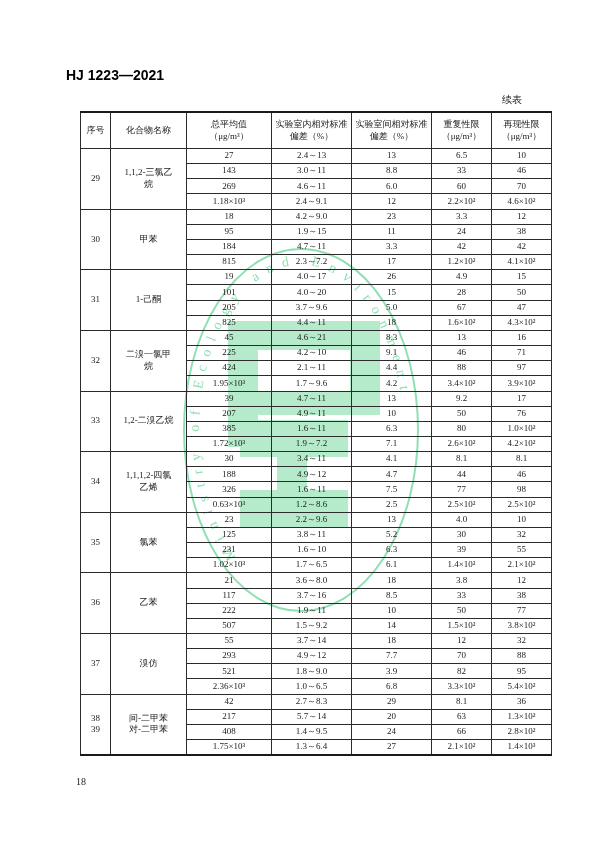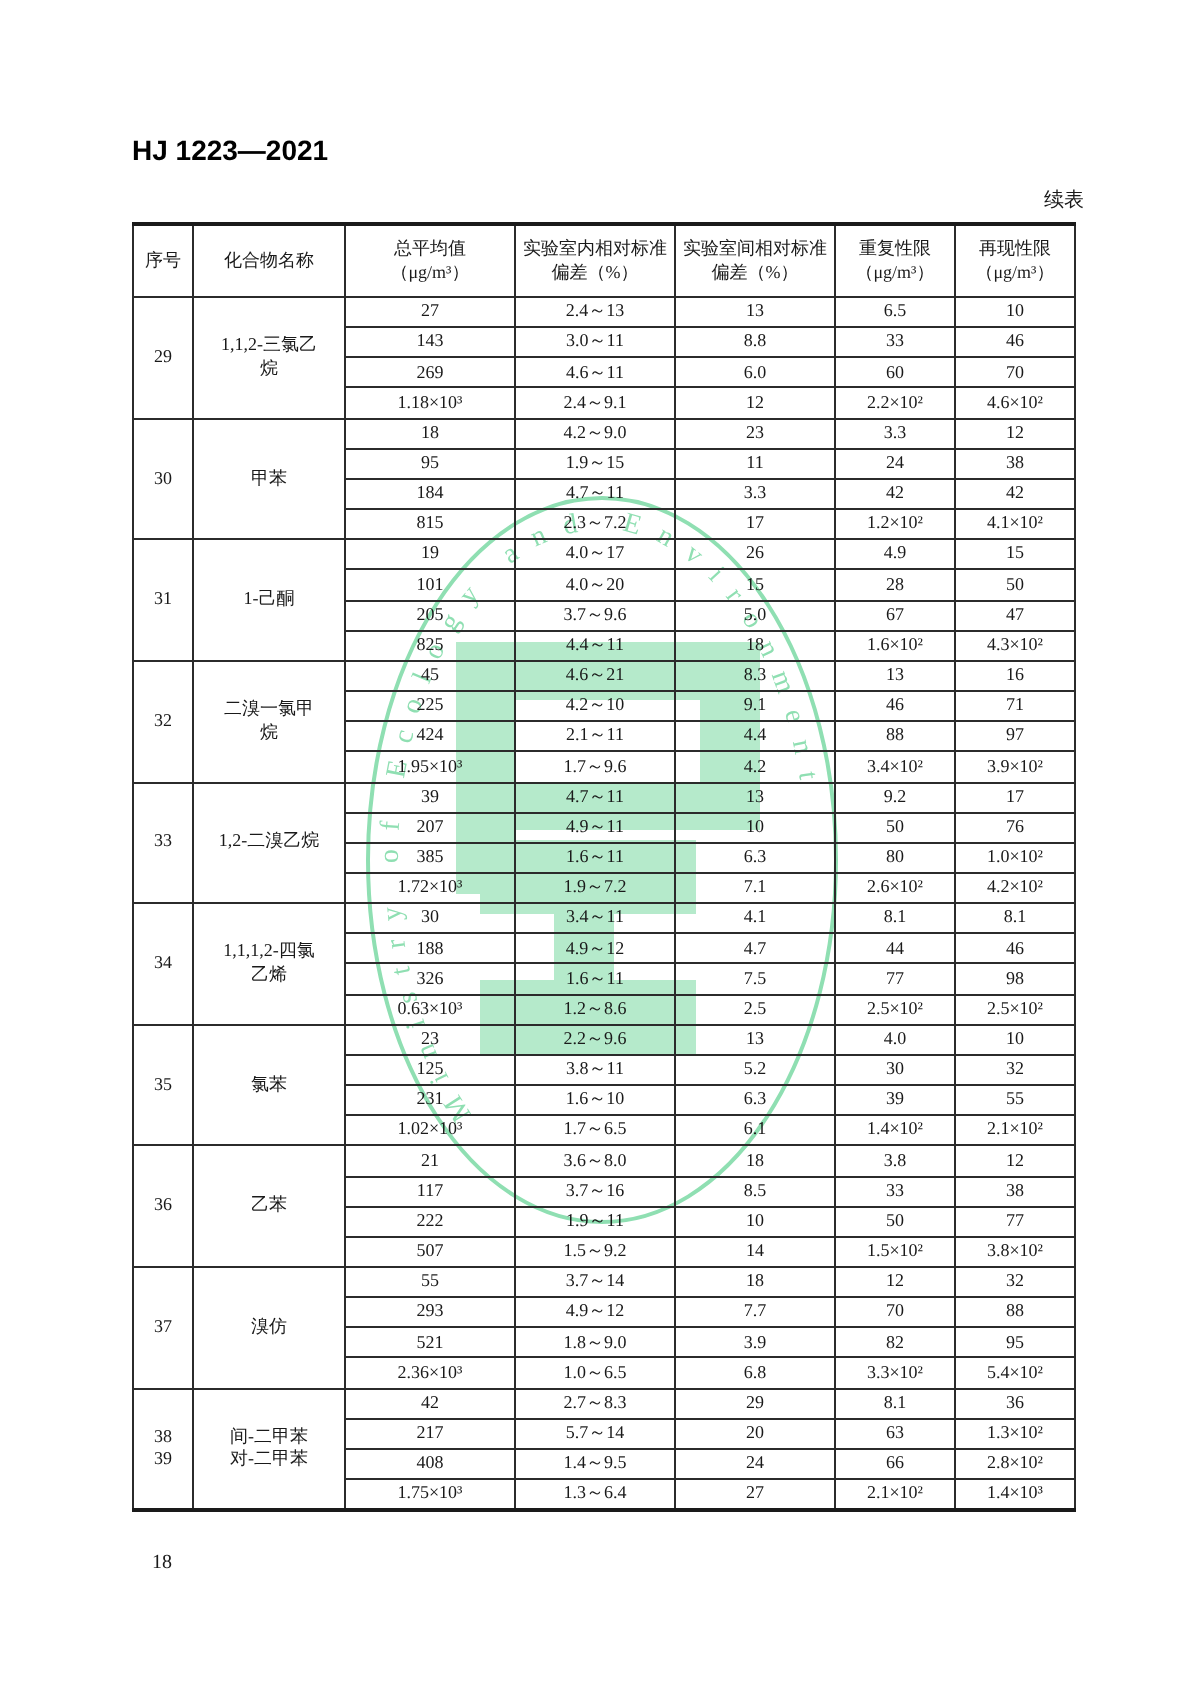--- a/index.html
+++ b/index.html
@@ -23,35 +23,35 @@
     left: 66px;
     top: 67px;
     font-family: "Liberation Sans", sans-serif;
     font-weight: bold;
     font-size: 14px;
     color: #000000;
     z-index: 2;
   }
   .continued {
     position: absolute;
-    right: 58px;
+    right: 78px;
     top: 93px;
     font-size: 10px;
     color: #1a1a1a;
     z-index: 2;
   }
   .watermark {
     position: absolute;
     left: 0;
     top: 0;
     z-index: 0;
   }
   table.doc-table {
     position: absolute;
-    left: 66px;
+    left: 80px;
     top: 111px;
     width: 471px;
     border-collapse: collapse;
     table-layout: fixed;
     z-index: 1;
     border-top: 2.5px solid #1a1a1a;
     border-bottom: 2.5px solid #1a1a1a;
   }
   .doc-table th, .doc-table td {
     border: 1px solid #2b2b2b;

